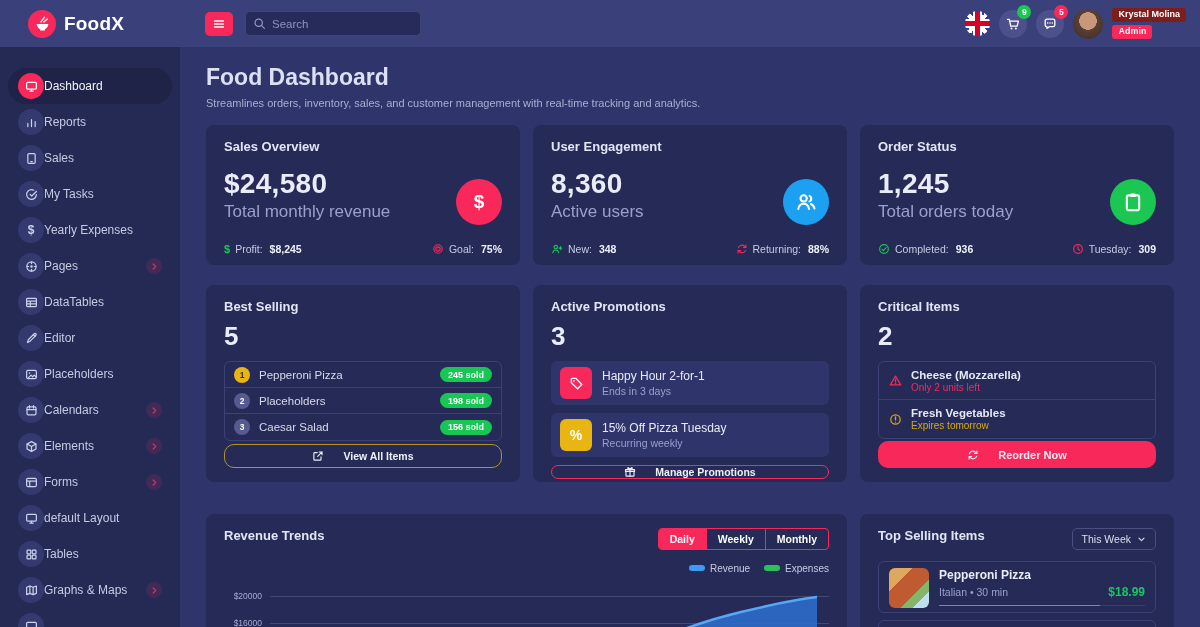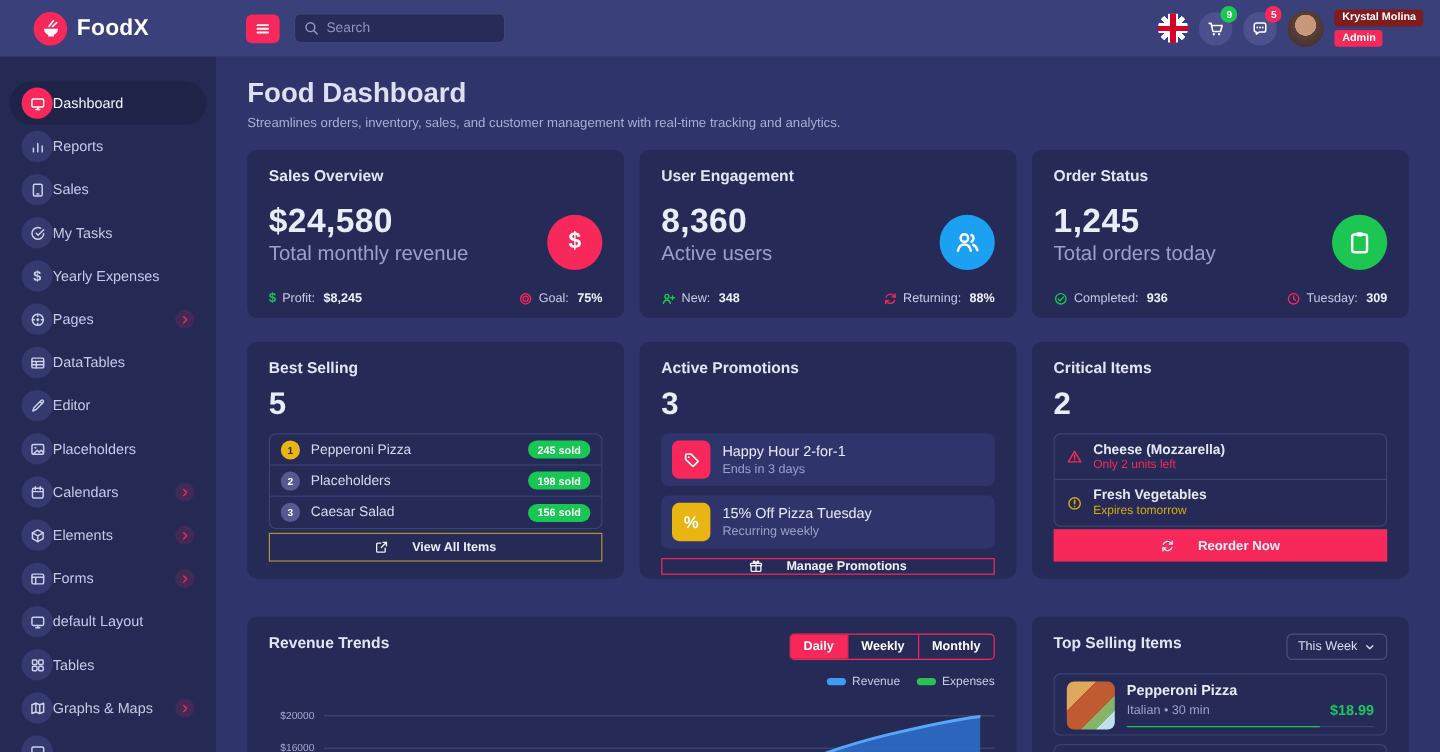--- a/index.html
+++ b/index.html
@@ -89,21 +89,21 @@
   
   .mcard{height:197px}
   .count{font-size:26px;font-weight:800;color:#E9ECF9;margin:7px 0 9px}
   .listbox{border:1px solid var(--line);border-radius:6px;overflow:hidden}
   .lrow{display:flex;align-items:center;height:26px;padding:0 9px;border-bottom:1px solid var(--line);cursor:pointer}
   .lrow:last-child{border-bottom:none}
   .rank{width:16px;height:16px;border-radius:50%;background:#565B8F;color:#fff;font-size:8.5px;font-weight:700;display:flex;align-items:center;justify-content:center;flex:0 0 16px}
   .rank.first{background:var(--yellow);color:#3d3000}
   .lname{font-size:11.5px;color:#D7DAEC;margin-left:9px}
   .soldpill{margin-left:auto;background:#17C653;color:#fff;font-size:9px;font-weight:700;border-radius:9px;padding:2.5px 8px}
-  .obtn{margin-top:auto;width:100%;height:24px;border-radius:0;background:transparent;color:#EDEFF9;font-size:10.5px;font-weight:600;display:flex;align-items:center;justify-content:center;gap:19px;cursor:pointer;border:1px solid var(--gold)}
+  .obtn{margin-top:auto;width:100%;height:24px;border-radius:10px;background:transparent;color:#EDEFF9;font-size:10.5px;font-weight:600;display:flex;align-items:center;justify-content:center;gap:19px;cursor:pointer;border:1px solid var(--gold)}
   .obtn .ic{width:12px;height:12px}
   .obtn.pinkline{border-color:var(--pink)}
   .obtn.solid{background:var(--pink);border:none;height:27px;font-size:11px;font-weight:700}
   .promo{display:flex;align-items:center;gap:10px;background:var(--rowbg);border-radius:6px;padding:7px 9px;height:44px;margin-bottom:8px;cursor:pointer}
   .promoicon{width:32px;height:32px;border-radius:6px;display:flex;align-items:center;justify-content:center;color:#fff;flex:0 0 32px}
   .promoicon .ic{width:15px;height:15px}
   .promoicon .gic{font-size:14px}
   .p-name{font-size:12px;font-weight:400;color:#E8EAF6}
   .p-sub{font-size:10.5px;color:var(--muted);margin-top:2px}
   .crow{display:flex;align-items:center;gap:9px;padding:6px 10px;height:38px;border-bottom:1px solid var(--line);cursor:pointer}

